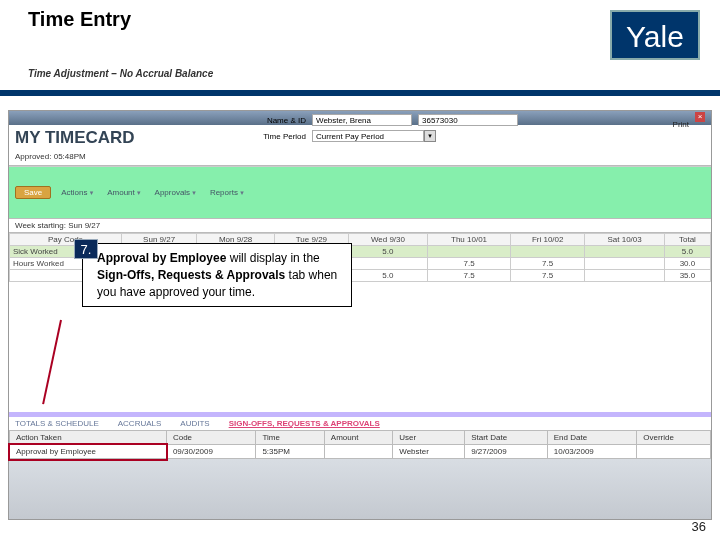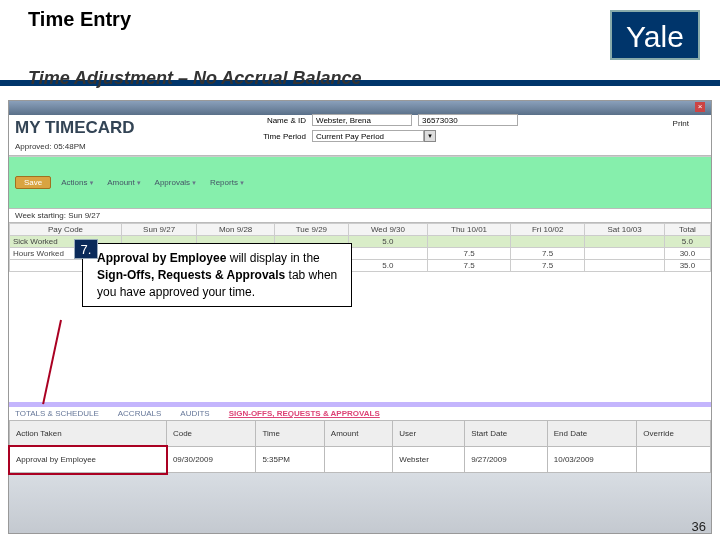--- a/index.html
+++ b/index.html
@@ -1,24 +1,24 @@
 <!DOCTYPE html>
 <html><head>
 <meta charset="utf-8">
 <style>
   * { box-sizing: border-box; margin: 0; padding: 0; }
   body { font-family: Arial, sans-serif; width: 720px; height: 540px; background: #fff; position: relative; font-size: 10px; }
-  .header { position: relative; height: 80px; padding: 8px 28px; background: #fff; }
+  .header { position: relative; height: 90px; padding: 8px 28px; background: #fff; }
   .title-main { font-size: 20px; font-weight: bold; color: #000; margin-bottom: 6px; }
-  .title-sub { font-size: 18px; font-style: italic; font-weight: bold; color: #333; margin-top: 37px; }
+  .title-sub { font-size: 10px; font-style: italic; font-weight: bold; color: #333; margin-top: 37px; }
   .logo { position: absolute; right: 20px; top: 10px; width: 90px; height: 50px; background: #00356B; color: #fff; font-family: Liberation Sans, sans-serif; font-size: 30px; text-align: center; line-height: 50px; border: 2px solid #8aa; }
   .header-bar { height: 6px; background: #00356B; }
   .app { margin: 14px 8px 0 8px; border: 1px solid #999; }
   .app-top { height: 14px; background: linear-gradient(#8aa0bb,#5a7089); position: relative; }
-  .print-link { position: absolute; right: 22px; top: 18px; font-size: 8px; color: #222; }
+  .print-link { position: absolute; right: 22px; top: 9px; font-size: 8px; color: #222; }
   .close-x { position: absolute; right: 6px; top: 1px; width: 10px; height: 10px; background: #c44; color:#fff; font-size:8px; text-align:center; line-height:10px; }
   .mytimecard { font-size: 17px; font-weight: bold; padding: 3px 6px; color: #345; }
   .approved-row { font-size: 8px; padding: 1px 6px 4px 6px; color: #333; border-bottom: 1px solid #bbb; }
   .meta-row { display: flex; gap: 6px; padding: 2px 6px; font-size: 8px; align-items:center; }
   .meta-row .lbl { min-width: 70px; text-align: right; }
   .meta-field { width: 100px; height: 12px; border: 1px solid #aaa; background:#fff; padding: 0 3px; font-size:8px; line-height:11px; }
   .meta-drop { display:flex; }
   .meta-drop .dd { width:12px; height:12px; border:1px solid #888; background:#ddd; font-size:7px; text-align:center; line-height:10px; }
   .approved-meta { position:absolute; left:230px; top:112px; width:400px; }
   .toolbar { display:flex; gap:6px; align-items:center; padding:19px 6px; border-top:1px solid #ccc; background:#86efac; font-size:8px; }
@@ -32,21 +32,21 @@
   .grid td.lbl { text-align:left; width:112px; }
   .row-green td { background:#d9edc8; }
   .callout-wrap { position:absolute; left:82px; top:243px; width:270px; z-index:5; }
   .step-badge { position:absolute; left:-8px; top:-4px; width:24px; height:20px; background:#0a2a5a; border:1px solid #9ab; color:#fff; font-size:13px; text-align:center; line-height:19px; }
   .callout-box { border:1px solid #000; background:#fff; padding:6px 8px 6px 14px; font-size:12px; line-height:1.4; }
   .callout-line { position:absolute; left:60px; top:320px; width:2px; height:86px; background:#a02; transform: rotate(12deg); transform-origin: top; }
   .tabs-row { margin-top:130px; display:flex; gap:19px; font-size:8px; padding:2px 6px; border-top:5px solid #c4b5fd; color:#345; }
   .tab { color:#679; }
   .tab.active { color:#d47; font-weight:bold; text-decoration:underline; }
   .detail-table { width:100%; border-collapse:collapse; font-size:8px; }
-  .detail-table th, .detail-table td { border:1px solid #bbb; padding:1px 6px; text-align:left; height:26px; color:#333; }
+  .detail-table th, .detail-table td { border:1px solid #bbb; padding:1px 6px; text-align:left; height:14px; color:#333; }
   .detail-table th { background:#eee; font-weight:normal; }
   .action-cell { outline:2px solid #a02; }
   .bottom-gray { height:60px; background:linear-gradient(#d8dde3,#c4c9d0); }
   .page-num { position:absolute; right:14px; bottom:6px; font-size:13px; color:#222; }
 </style>
 </head>
 <body>
 
 <div class="header">
   <div class="title-main">Time Entry</div>

